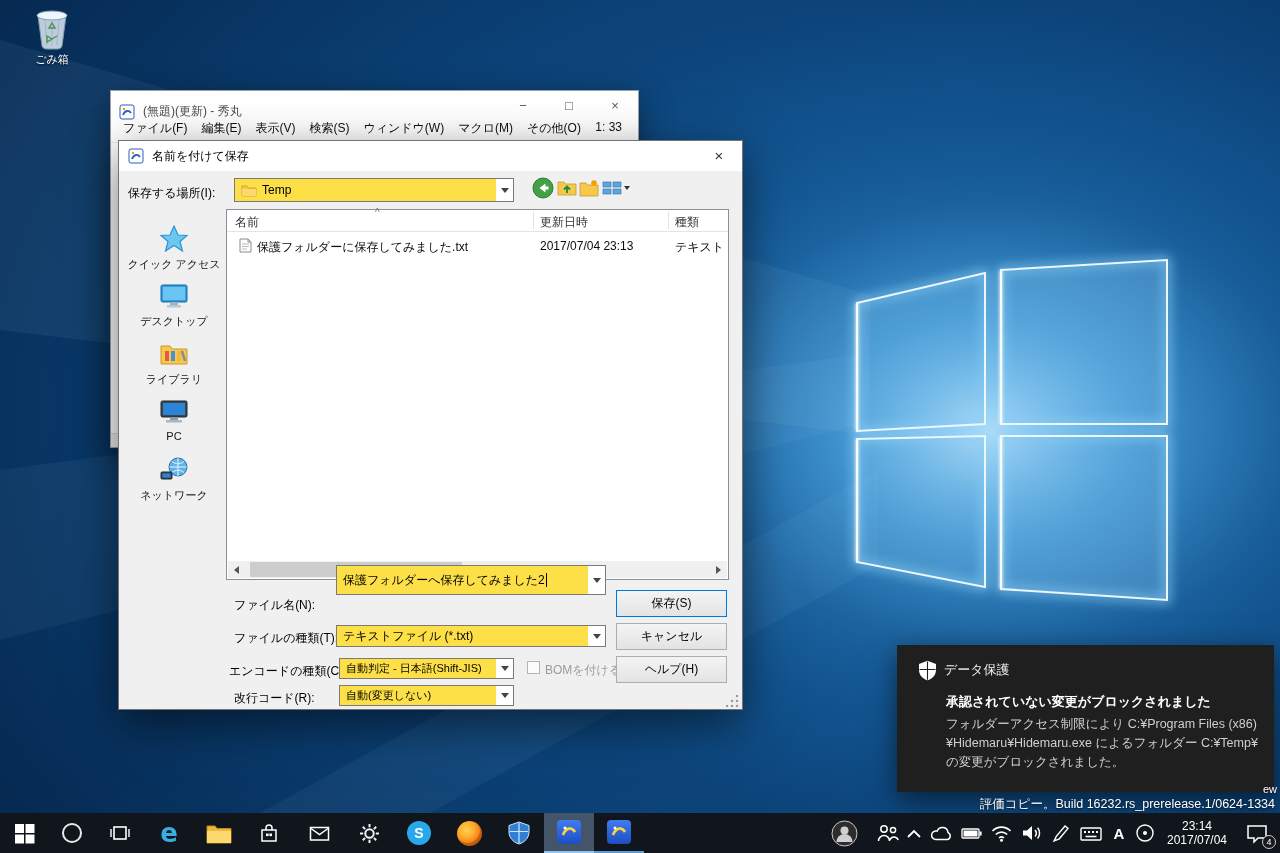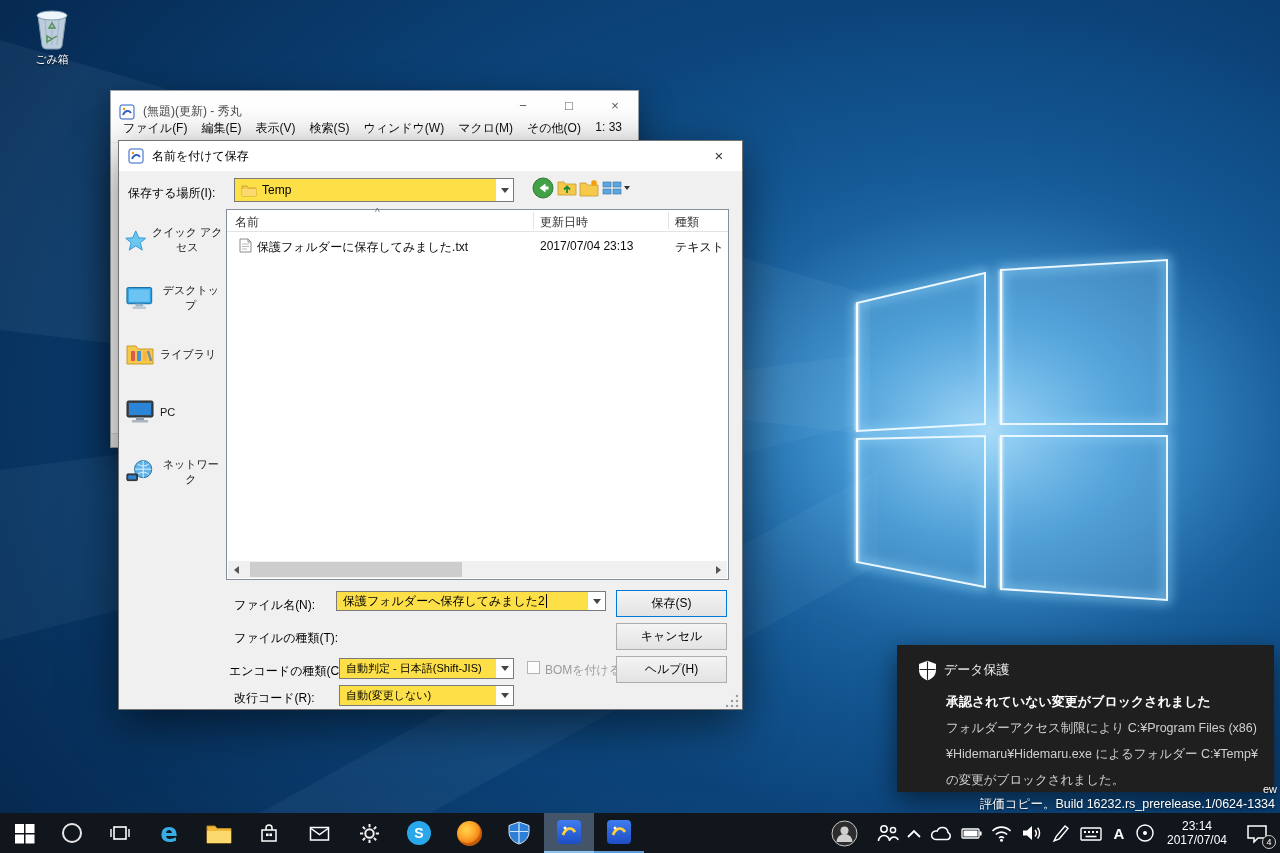--- a/index.html
+++ b/index.html
@@ -37,21 +37,21 @@
     background:#f0f0f0;border:1px solid #737373;box-shadow:0 14px 44px rgba(0,0,0,.55)}
   .dlg-titlebar{height:30px;background:#fff;display:flex;align-items:center;padding-left:9px;position:relative}
   .dlg-title{margin-left:8px;font-size:12px;color:#000}
   .dlg-close{position:absolute;right:0;top:0;width:46px;height:29px;display:flex;align-items:center;justify-content:center;color:#333;font-size:15px}
   .dlg-label{position:absolute;font-size:12px;color:#000;white-space:nowrap}
   .combo{position:absolute;background:#fde047;border:1px solid #7a7a7a;display:flex;align-items:center;
     padding:0 20px 0 6px;font-size:12px;white-space:nowrap;overflow:hidden}
   .combo .dd{position:absolute;right:0;top:0;bottom:0;width:17px;display:flex;align-items:center;justify-content:center;background:#fff}
   .combo .dd::after{content:"";border-left:4px solid transparent;border-right:4px solid transparent;border-top:5px solid #444}
   .tool-ic{position:absolute;display:flex;align-items:center;justify-content:center}
-  .side-item{position:absolute;left:6px;width:98px;display:flex;flex-direction:row;align-items:center;gap:5px;
+  .side-item{position:absolute;left:6px;width:98px;display:flex;flex-direction:column;align-items:center;gap:5px;
     font-size:11px;color:#151515;text-align:center}
   .file-panel{position:absolute;left:107px;top:68px;width:503px;height:371px;background:#fff;border:1px solid #85909c}
   .fp-head{position:absolute;left:0;top:0;right:0;height:22px;background:#fff;border-bottom:1px solid #e3e3e3;color:#333;font-size:12px}
   .fp-col{position:absolute;top:4px}
   .fp-div{position:absolute;top:2px;bottom:2px;width:1px;background:#e3e3e3}
   .sort-caret{position:absolute;top:-3px;left:148px;color:#707070;font-size:10px}
   .file-row{position:absolute;left:0;top:26px;right:0;height:20px;font-size:12px;color:#0b0b0b}
   .hscroll{position:absolute;left:1px;right:1px;bottom:1px;height:17px;background:#f0f0f0;display:flex;align-items:center}
   .hs-btn{width:17px;height:100%;display:flex;align-items:center;justify-content:center}
   .hs-btn.l::after{content:"";border-top:4px solid transparent;border-bottom:4px solid transparent;border-right:5px solid #555}
@@ -69,21 +69,21 @@
       radial-gradient(circle at 11px 13px,#9a9a9a 1.4px,transparent 1.6px),
       radial-gradient(circle at 6px 13px,#9a9a9a 1.4px,transparent 1.6px),
       radial-gradient(circle at 1px 13px,#9a9a9a 1.4px,transparent 1.6px)}
   .caret-bar{display:inline-block;width:1px;height:14px;background:#000;vertical-align:middle;margin-left:1px}
 
   
   .toast{position:absolute;left:897px;top:645px;width:377px;height:147px;background:#1f1f1f;z-index:4;
     box-shadow:0 8px 26px rgba(0,0,0,.55);color:#fff}
   .toast-app{position:absolute;left:47px;top:16px;font-size:13px;color:#f2f2f2}
   .toast-heading{position:absolute;left:49px;top:48px;font-size:13px;font-weight:bold;color:#fff}
-  .toast-body{position:absolute;left:49px;top:70px;width:318px;font-size:12.5px;line-height:26px;color:#cfcfcf}
+  .toast-body{position:absolute;left:49px;top:70px;width:318px;font-size:12.5px;line-height:19px;color:#cfcfcf}
 
   .wm1{position:absolute;right:3px;top:783px;color:#fff;font-size:11px;z-index:5;text-shadow:0 1px 2px rgba(0,0,0,.6)}
   .wm2{position:absolute;right:5px;top:796px;color:#fff;font-size:12.5px;z-index:5;text-shadow:0 1px 2px rgba(0,0,0,.6)}
 
   
   .taskbar{position:absolute;left:0;bottom:0;width:1280px;height:40px;background:#11151c;z-index:6;display:flex;align-items:stretch}
   .tb-slot{width:48px;display:flex;align-items:center;justify-content:center;position:relative}
   .tb-app{width:50px}
   .tb-slot.active{background:rgba(140,175,212,.42);border-bottom:2px solid #8fc3ee}
   .tb-slot.running{border-bottom:2px solid #5f9bd5}
@@ -298,28 +298,32 @@
         <span class="abs" style="left:448px;top:3px;width:52px;overflow:hidden;white-space:nowrap">テキスト ドキ</span>
       </div>
       <div class="hscroll">
         <div class="hs-btn l"></div>
         <div class="hs-thumb"></div>
         <div class="hs-btn r" style="margin-left:auto"></div>
       </div>
     </div>
 
     <div class="dlg-label" style="left:115px;top:456px">ファイル名(N):</div>
-    <div class="combo" style="left:217px;top:450px;width:270px;height:20px">
+    <div class="combo" style="left:217px;top:424px;width:270px;height:30px">
       <span>保護フォルダーへ保存してみました2</span>
         <span class="caret-bar"></span>
       <span class="dd"></span>
     </div>
     <div class="btn default" style="left:497px;top:449px">保存(S)</div>
 
     <div class="dlg-label" style="left:115px;top:489px">ファイルの種類(T):</div>
+    <div class="combo" style="left:217px;top:484px;width:270px;height:22px">
+      <span>テキストファイル (*.txt)</span>
+      <span class="dd"></span>
+    </div>
     <div class="btn" style="left:497px;top:482px">キャンセル</div>
 
     <div class="dlg-label" style="left:110px;top:522px">エンコードの種類(C):</div>
     <div class="combo" style="left:220px;top:517px;width:175px;height:21px;font-size:11px">
       <span>自動判定 - 日本語(Shift-JIS)</span>
       <span class="dd"></span>
     </div>
     <div class="chk" style="left:408px;top:520px"></div>
     <div class="dlg-label" style="left:426px;top:521px;color:#9b9b9b">BOMを付ける</div>
     <div class="btn" style="left:497px;top:515px">ヘルプ(H)</div>

